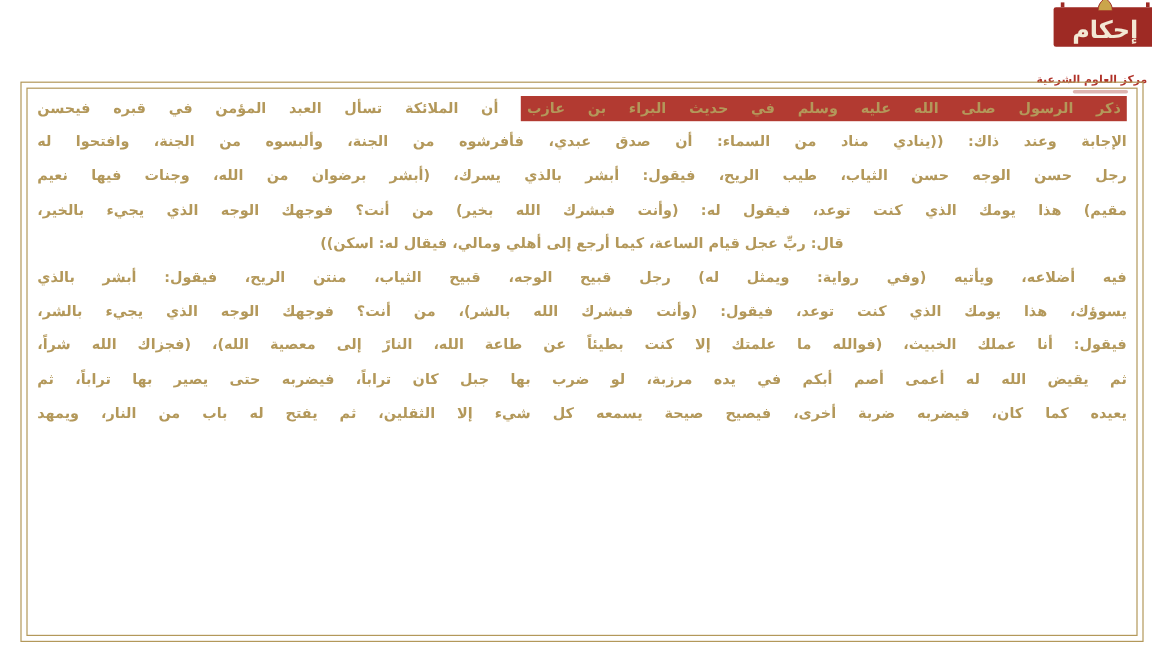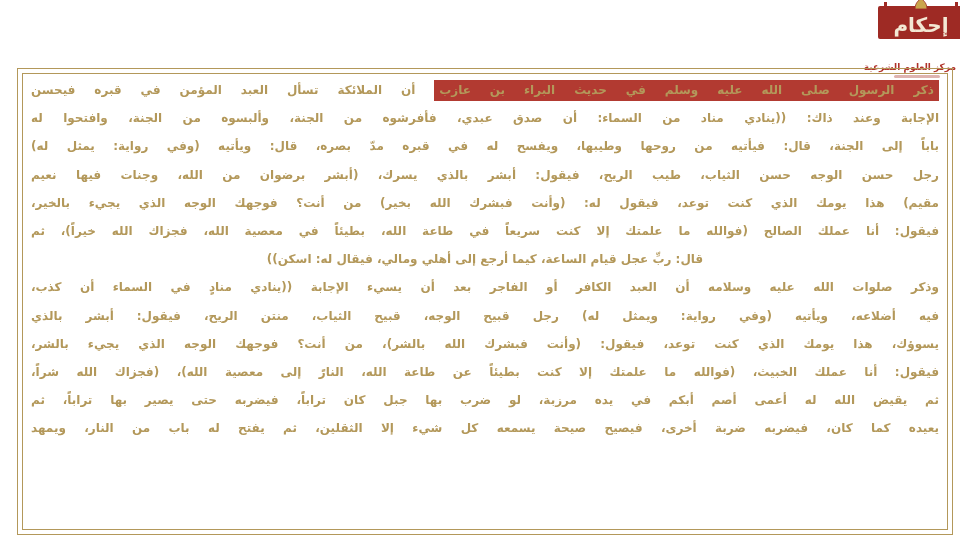--- a/index.html
+++ b/index.html
@@ -91,26 +91,23 @@
     </div>
     <div class="logo-subtitle">مركز العلوم الشرعية</div>
     <div class="logo-tagline"></div>
   </div>
 
   <div class="frame">
     <div class="frame-inner">
       <div class="text-block" id="lines-container">
           <div class="line"><span class="hl">ذكر الرسول صلى الله عليه وسلم في حديث البراء بن عازب</span> أن الملائكة تسأل العبد المؤمن في قبره فيحسن</div>
           <div class="line">الإجابة وعند ذاك: ((ينادي مناد من السماء: أن صدق عبدي، فأفرشوه من الجنة، وألبسوه من الجنة، وافتحوا له</div>
-          <div class="line">باباً إلى الجنة، قال: فيأتيه من روحها وطيبها، ويفسح له في قبره مدّ بصره، قال: ويأتيه (وفي رواية: يمثل له)</div>
           <div class="line">رجل حسن الوجه حسن الثياب، طيب الريح، فيقول: أبشر بالذي يسرك، (أبشر برضوان من الله، وجنات فيها نعيم</div>
           <div class="line">مقيم) هذا يومك الذي كنت توعد، فيقول له: (وأنت فبشرك الله بخير) من أنت؟ فوجهك الوجه الذي يجيء بالخير،</div>
-          <div class="line">فيقول: أنا عملك الصالح (فوالله ما علمتك إلا كنت سريعاً في طاعة الله، بطيئاً في معصية الله، فجزاك الله خيراً)، ثم</div>
           <div class="line center">قال: ربِّ عجل قيام الساعة، كيما أرجع إلى أهلي ومالي، فيقال له: اسكن))</div>
-          <div class="line">وذكر صلوات الله عليه وسلامه أن العبد الكافر أو الفاجر بعد أن يسيء الإجابة ((ينادي منادٍ في السماء أن كذب،</div>
           <div class="line">فيه أضلاعه، ويأتيه (وفي رواية: ويمثل له) رجل قبيح الوجه، قبيح الثياب، منتن الريح، فيقول: أبشر بالذي</div>
           <div class="line">يسوؤك، هذا يومك الذي كنت توعد، فيقول: (وأنت فبشرك الله بالشر)، من أنت؟ فوجهك الوجه الذي يجيء بالشر،</div>
           <div class="line">فيقول: أنا عملك الخبيث، (فوالله ما علمتك إلا كنت بطيئاً عن طاعة الله، النارً إلى معصية الله)، (فجزاك الله شراً،</div>
           <div class="line">ثم يقيض الله له أعمى أصم أبكم في يده مرزبة، لو ضرب بها جبل كان تراباً، فيضربه حتى يصير بها تراباً، ثم</div>
           <div class="line">يعيده كما كان، فيضربه ضربة أخرى، فيصيح صيحة يسمعه كل شيء إلا الثقلين، ثم يفتح له باب من النار، ويمهد</div>
         </div>
     </div>
   </div>
 
 </div>

